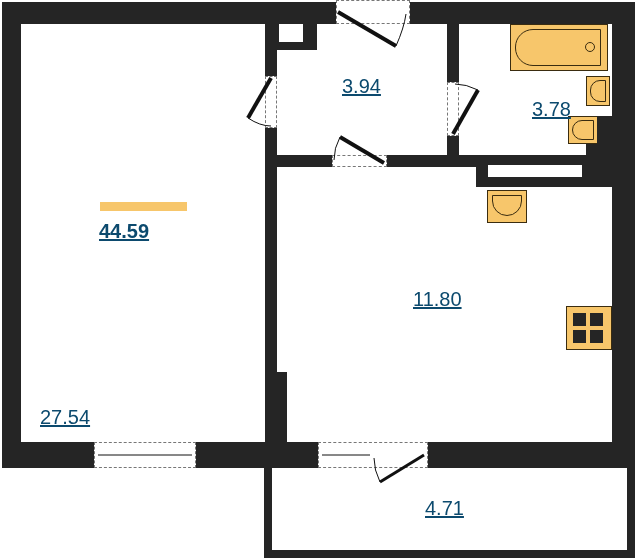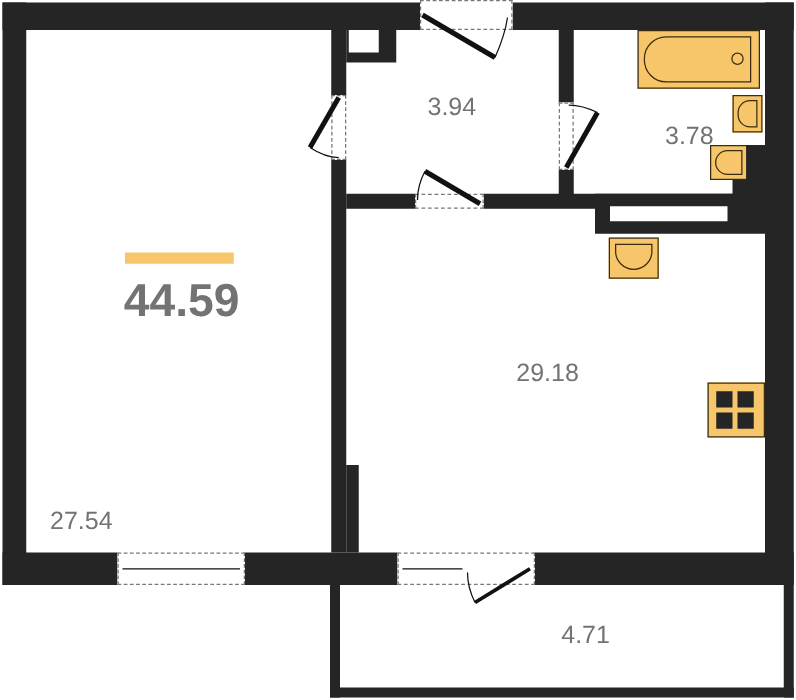--- a/index.html
+++ b/index.html
@@ -1,19 +1,19 @@
 <!DOCTYPE html>
 <html><head>
 <meta charset="utf-8">
 <style>
   html,body{margin:0;padding:0;background:#fff;}
   body{width:637px;height:560px;position:relative;overflow:hidden;font-family:"Liberation Sans",sans-serif;}
   .w{position:absolute;background:#252525;}
   .fx{position:absolute;background:#f7c66b;border:1.5px solid #3a2c10;box-sizing:border-box;}
-  .lbl{position:absolute;font-size:20px;color:#737373;font-family:"Liberation Sans",sans-serif;}
+  .lbl{position:absolute;font-size:20px;color:#0c4a6e;font-family:"Liberation Sans",sans-serif;text-decoration:underline;}
   .dash{position:absolute;border:1.3px dashed #777;box-sizing:border-box;background:#fff;}
   svg{position:absolute;left:0;top:0;}
 </style>
 </head>
 <body>
 
 <div style="position:absolute;left:0;top:0;width:637px;height:560px;">
 
   <div class="w" style="left:2px;top:2px;width:334px;height:22px;"></div>
   <div class="w" style="left:410px;top:2px;width:225px;height:22px;"></div>
@@ -80,20 +80,20 @@
     <div style="position:absolute;left:4px;top:4px;right:4px;bottom:6px;border:1.5px solid #3a2c10;border-radius:0 0 16px 16px;"></div>
   </div>
   <div class="fx" style="left:566px;top:306px;width:46px;height:44px;">
     <div style="position:absolute;left:6px;top:6px;width:13px;height:13px;background:#252525;"></div>
     <div style="position:absolute;left:23px;top:6px;width:13px;height:13px;background:#252525;"></div>
     <div style="position:absolute;left:6px;top:23px;width:13px;height:13px;background:#252525;"></div>
     <div style="position:absolute;left:23px;top:23px;width:13px;height:13px;background:#252525;"></div>
   </div>
 
   <div style="position:absolute;left:100px;top:202px;width:87px;height:9px;background:#f7c66b;"></div>
-  <div class="lbl" style="left:99px;top:220px;font-size:37px;font-weight:bold;">44.59</div>
+  <div class="lbl" style="left:99px;top:220px;font-size:20px;font-weight:bold;">44.59</div>
 
   <div class="lbl" style="left:40px;top:406px;">27.54</div>
   <div class="lbl" style="left:342px;top:75px;">3.94</div>
   <div class="lbl" style="left:532px;top:98px;">3.78</div>
-  <div class="lbl" style="left:413px;top:288px;">29.18</div>
-  <div class="lbl" style="left:449px;top:497px;">4.71</div>
+  <div class="lbl" style="left:413px;top:288px;">11.80</div>
+  <div class="lbl" style="left:425px;top:497px;">4.71</div>
 </div>
 
 </body></html>

